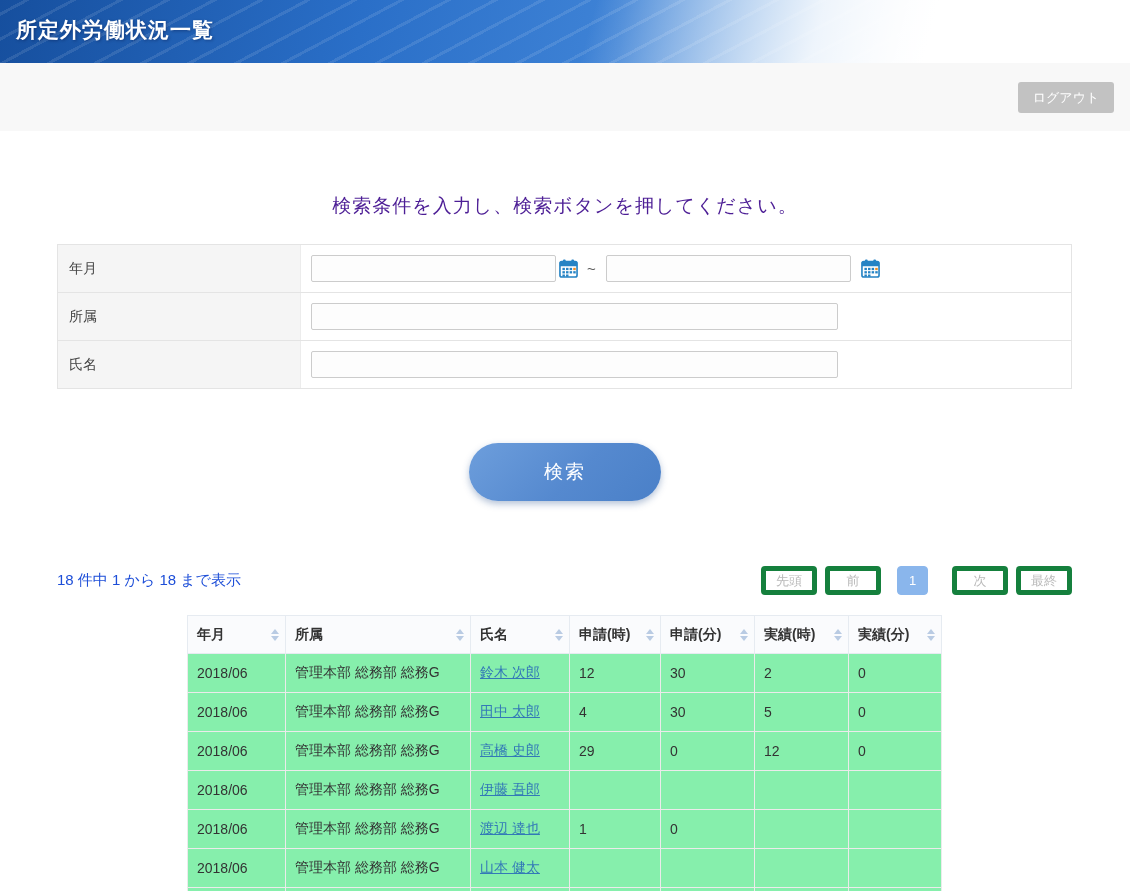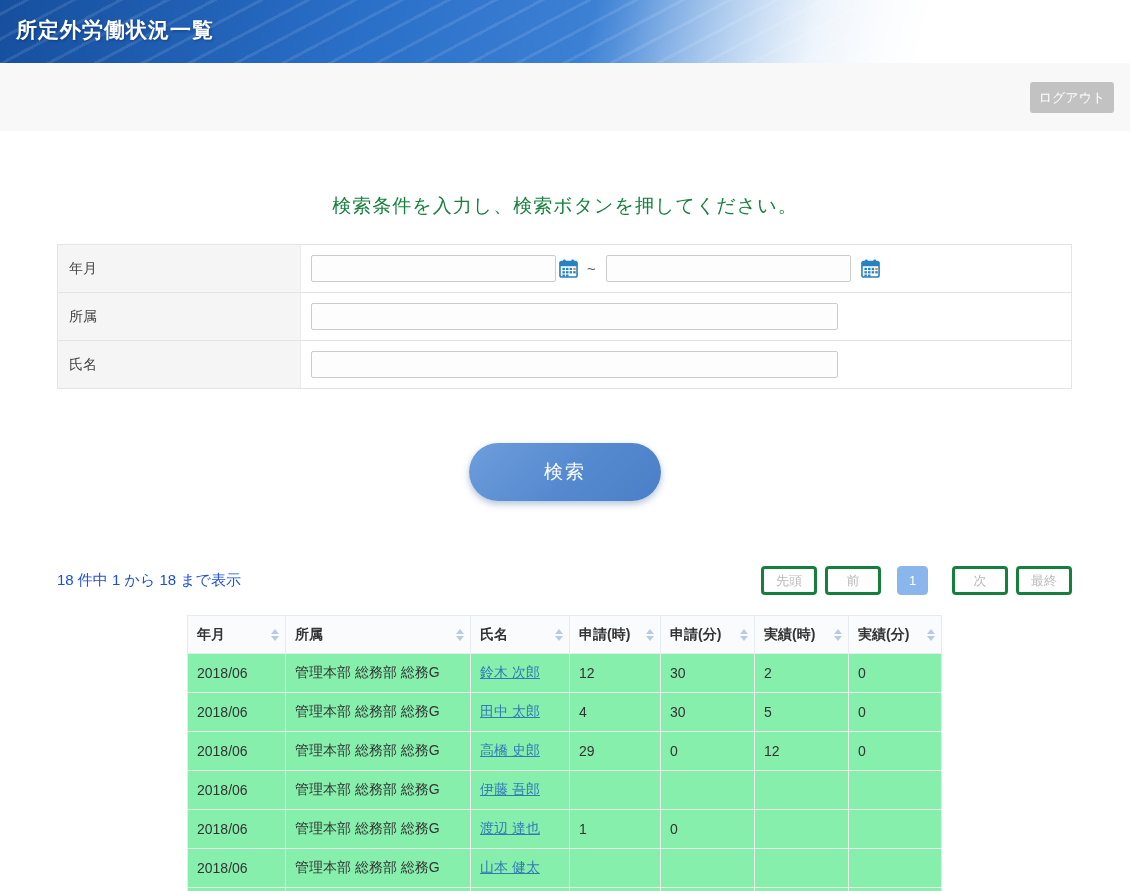--- a/index.html
+++ b/index.html
@@ -11,26 +11,26 @@
     background:
       linear-gradient(105deg, rgba(255,255,255,0) 52%, rgba(255,255,255,.85) 72%, #ffffff 82%),
       repeating-linear-gradient(-28deg, rgba(255,255,255,.10) 0 3px, rgba(255,255,255,0) 3px 22px),
       linear-gradient(100deg, #164f9e 0%, #2a6fc8 32%, #3f83d6 55%, #7fb0e6 70%, #ffffff 88%);
   }
   .banner-title { position:absolute; left:16px; top:16px; font-size:21px; font-weight:bold;
     color:#fff; text-shadow:1px 1px 3px rgba(0,0,40,.35); letter-spacing:1px;text-align:center; }
 
   
   .subheader { height:68px; background:#f8f8f8; position:relative; }
-  .logout-btn { position:absolute; right:16px; top:19px; width:84px; height:31px;
+  .logout-btn { position:absolute; right:16px; top:19px; width:96px; height:31px;
     background:#c2c2c2; color:#fff; border:none; border-radius:3px; font-size:13px;
     font-family:inherit; cursor:pointer; }
 
   
-  .instruction { margin-top:62px; text-align:center; font-size:19px; color:#15803d; letter-spacing:1px; }
+  .instruction { margin-top:62px; text-align:center; font-size:19px; color:#4c1d95; letter-spacing:1px; }
 
   
   .search-form { margin:25px 57px 0 57px; width:1015px; border:1px solid #e4e4e4; border-bottom:none; }
   .form-row { display:flex; height:48px; border-bottom:1px solid #e4e4e4; background:#fff; }
   .form-label { width:243px; background:#f5f5f5; border-right:1px solid #ececec;
     display:flex; align-items:center; padding-left:11px; font-size:14px; color:#444; }
   .form-field { flex:1; display:flex; align-items:center; padding-left:10px; }
   .txt-input { height:27px; border:1px solid #ccc; background:#fdfdfd; border-radius:2px;
     font-family:inherit; font-size:13px; padding:0 6px; }
   .date-input { width:245px; }
@@ -45,21 +45,21 @@
     background:linear-gradient(135deg,#6d9edc 0%, #5589cf 55%, #4a80c8 100%);
     color:#fff; font-size:19px; font-family:inherit; letter-spacing:2px;
     box-shadow:0 3px 7px rgba(40,80,140,.35); }
 
   
   .results-bar { margin:65px 57px 0 57px; width:1015px; display:flex;
     justify-content:space-between; align-items:center; height:29px; }
   .results-summary { font-size:15px; color:#1d4ed8; }
   .pagination { display:flex; align-items:center; }
   .page-btn { height:29px; min-width:56px; margin-left:8px; background:#fff;
-    border:3px solid #15803d; border-radius:4px; color:#b9b9b9; font-size:13px;
+    border:5px solid #15803d; border-radius:4px; color:#b9b9b9; font-size:13px;
     font-family:inherit; cursor:pointer; }
   .page-current { min-width:31px; margin:0 8px 0 16px; background:#8ab6ec;
     border:1px solid #8ab6ec; color:#fff; }
   .page-btn.next-btn { margin-left:16px; }
 
   
   .table-wrap { margin:20px 0 0 187px; width:756px; }
   table { border-collapse:collapse; table-layout:fixed; width:754px;
     border:1px solid #e3e8ee; font-size:14px; }
   th { height:38px; background:#fafbfd; border:1px solid #e6ebf1; font-weight:bold;

